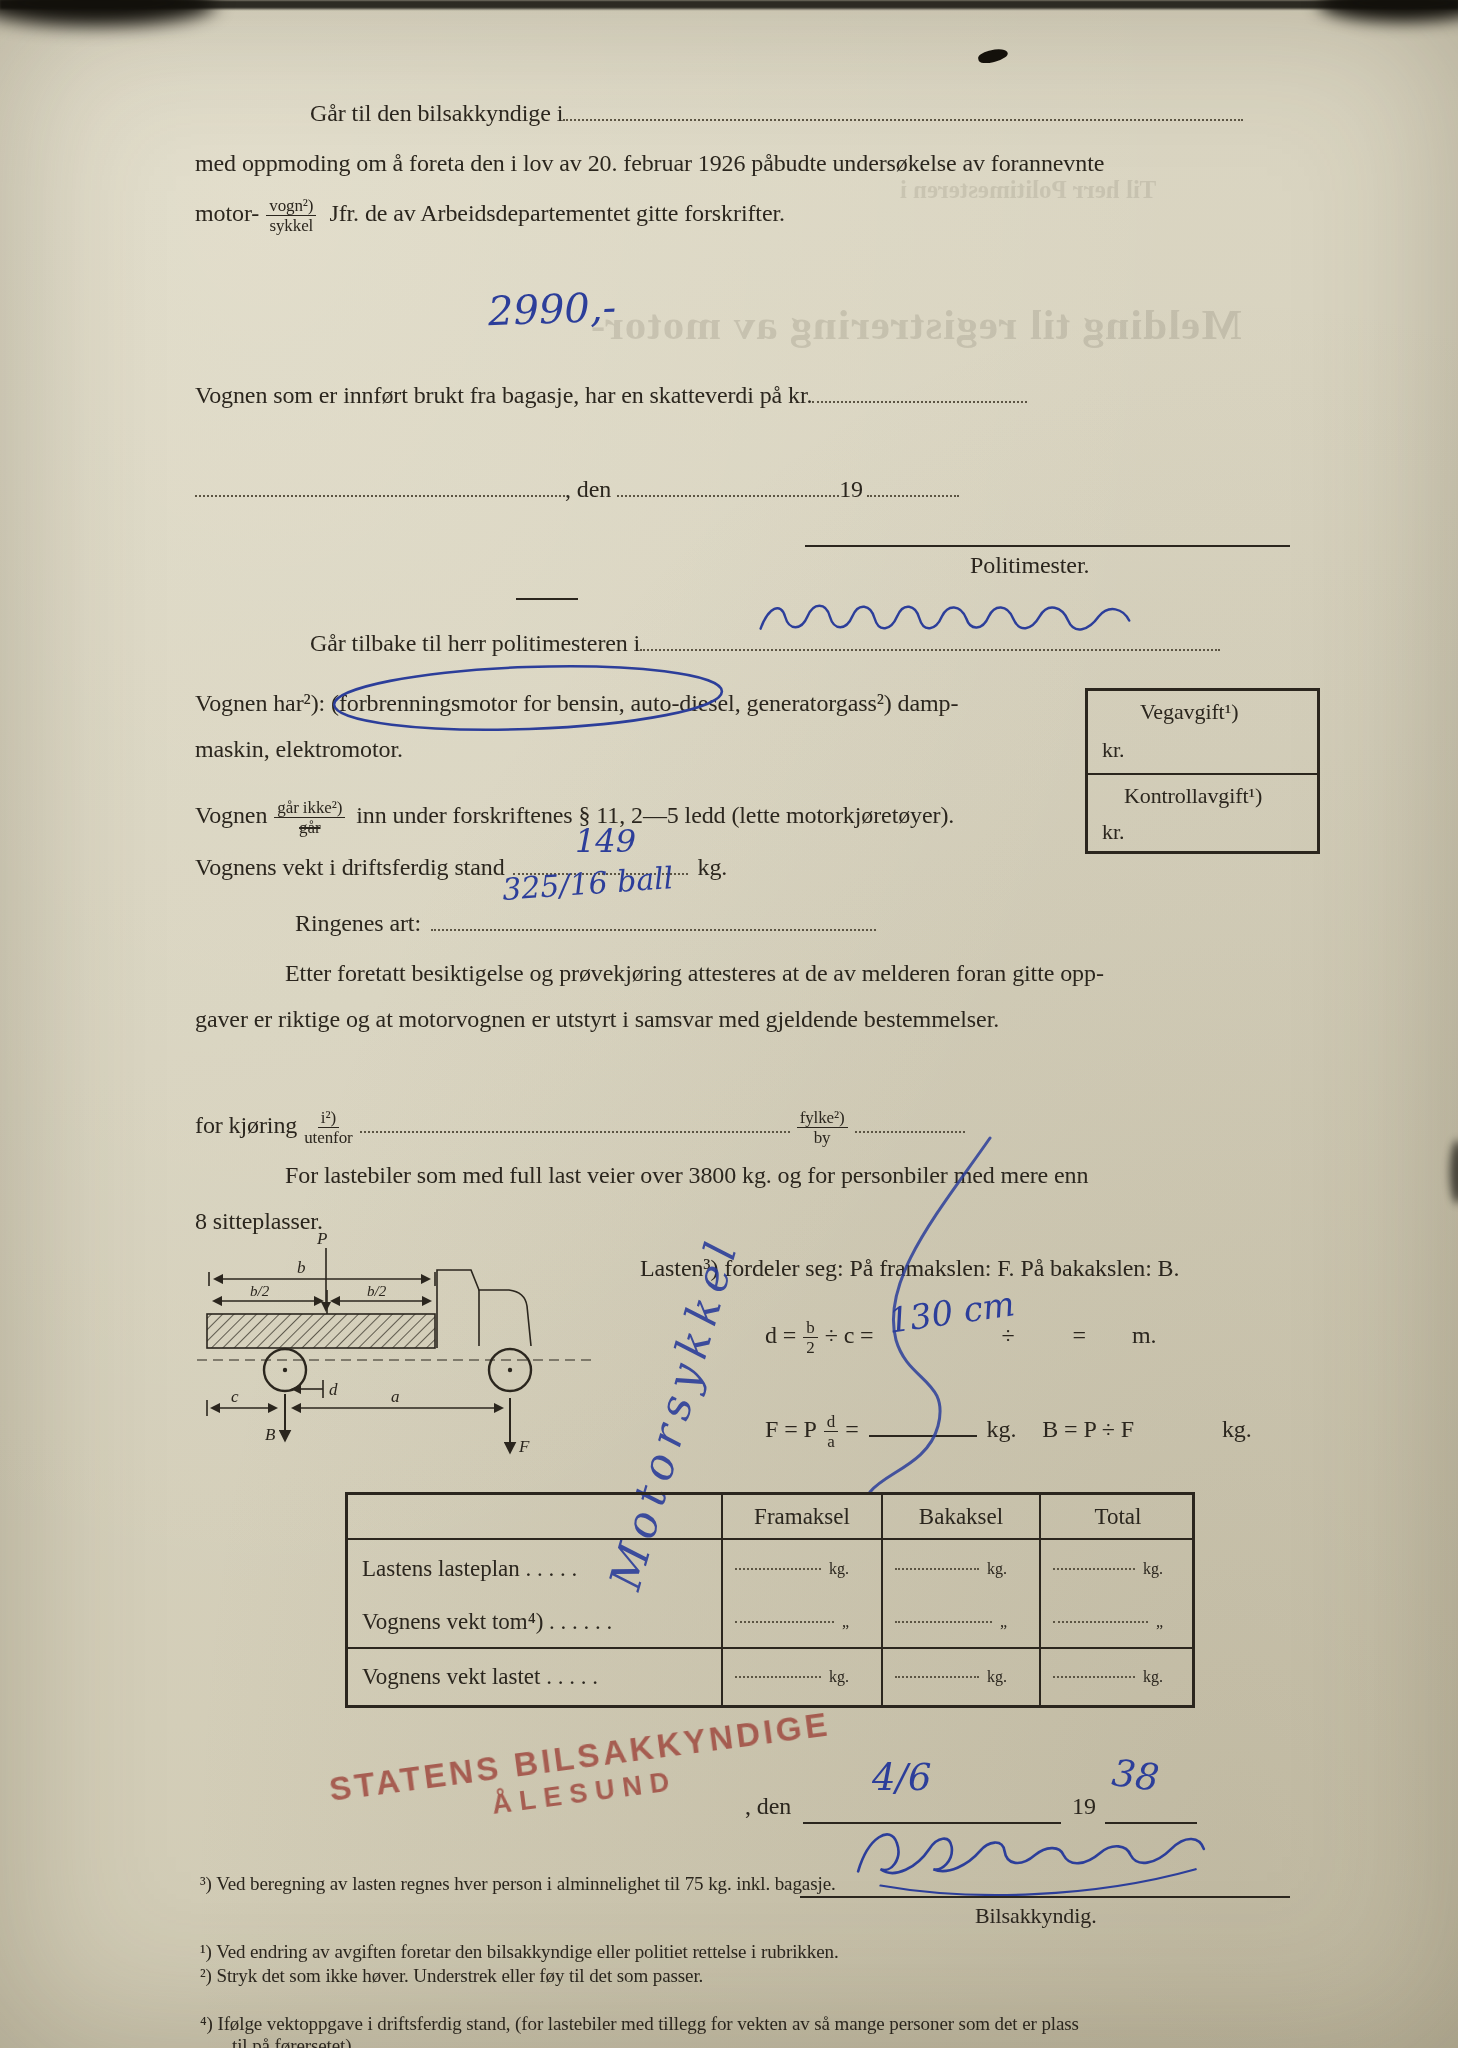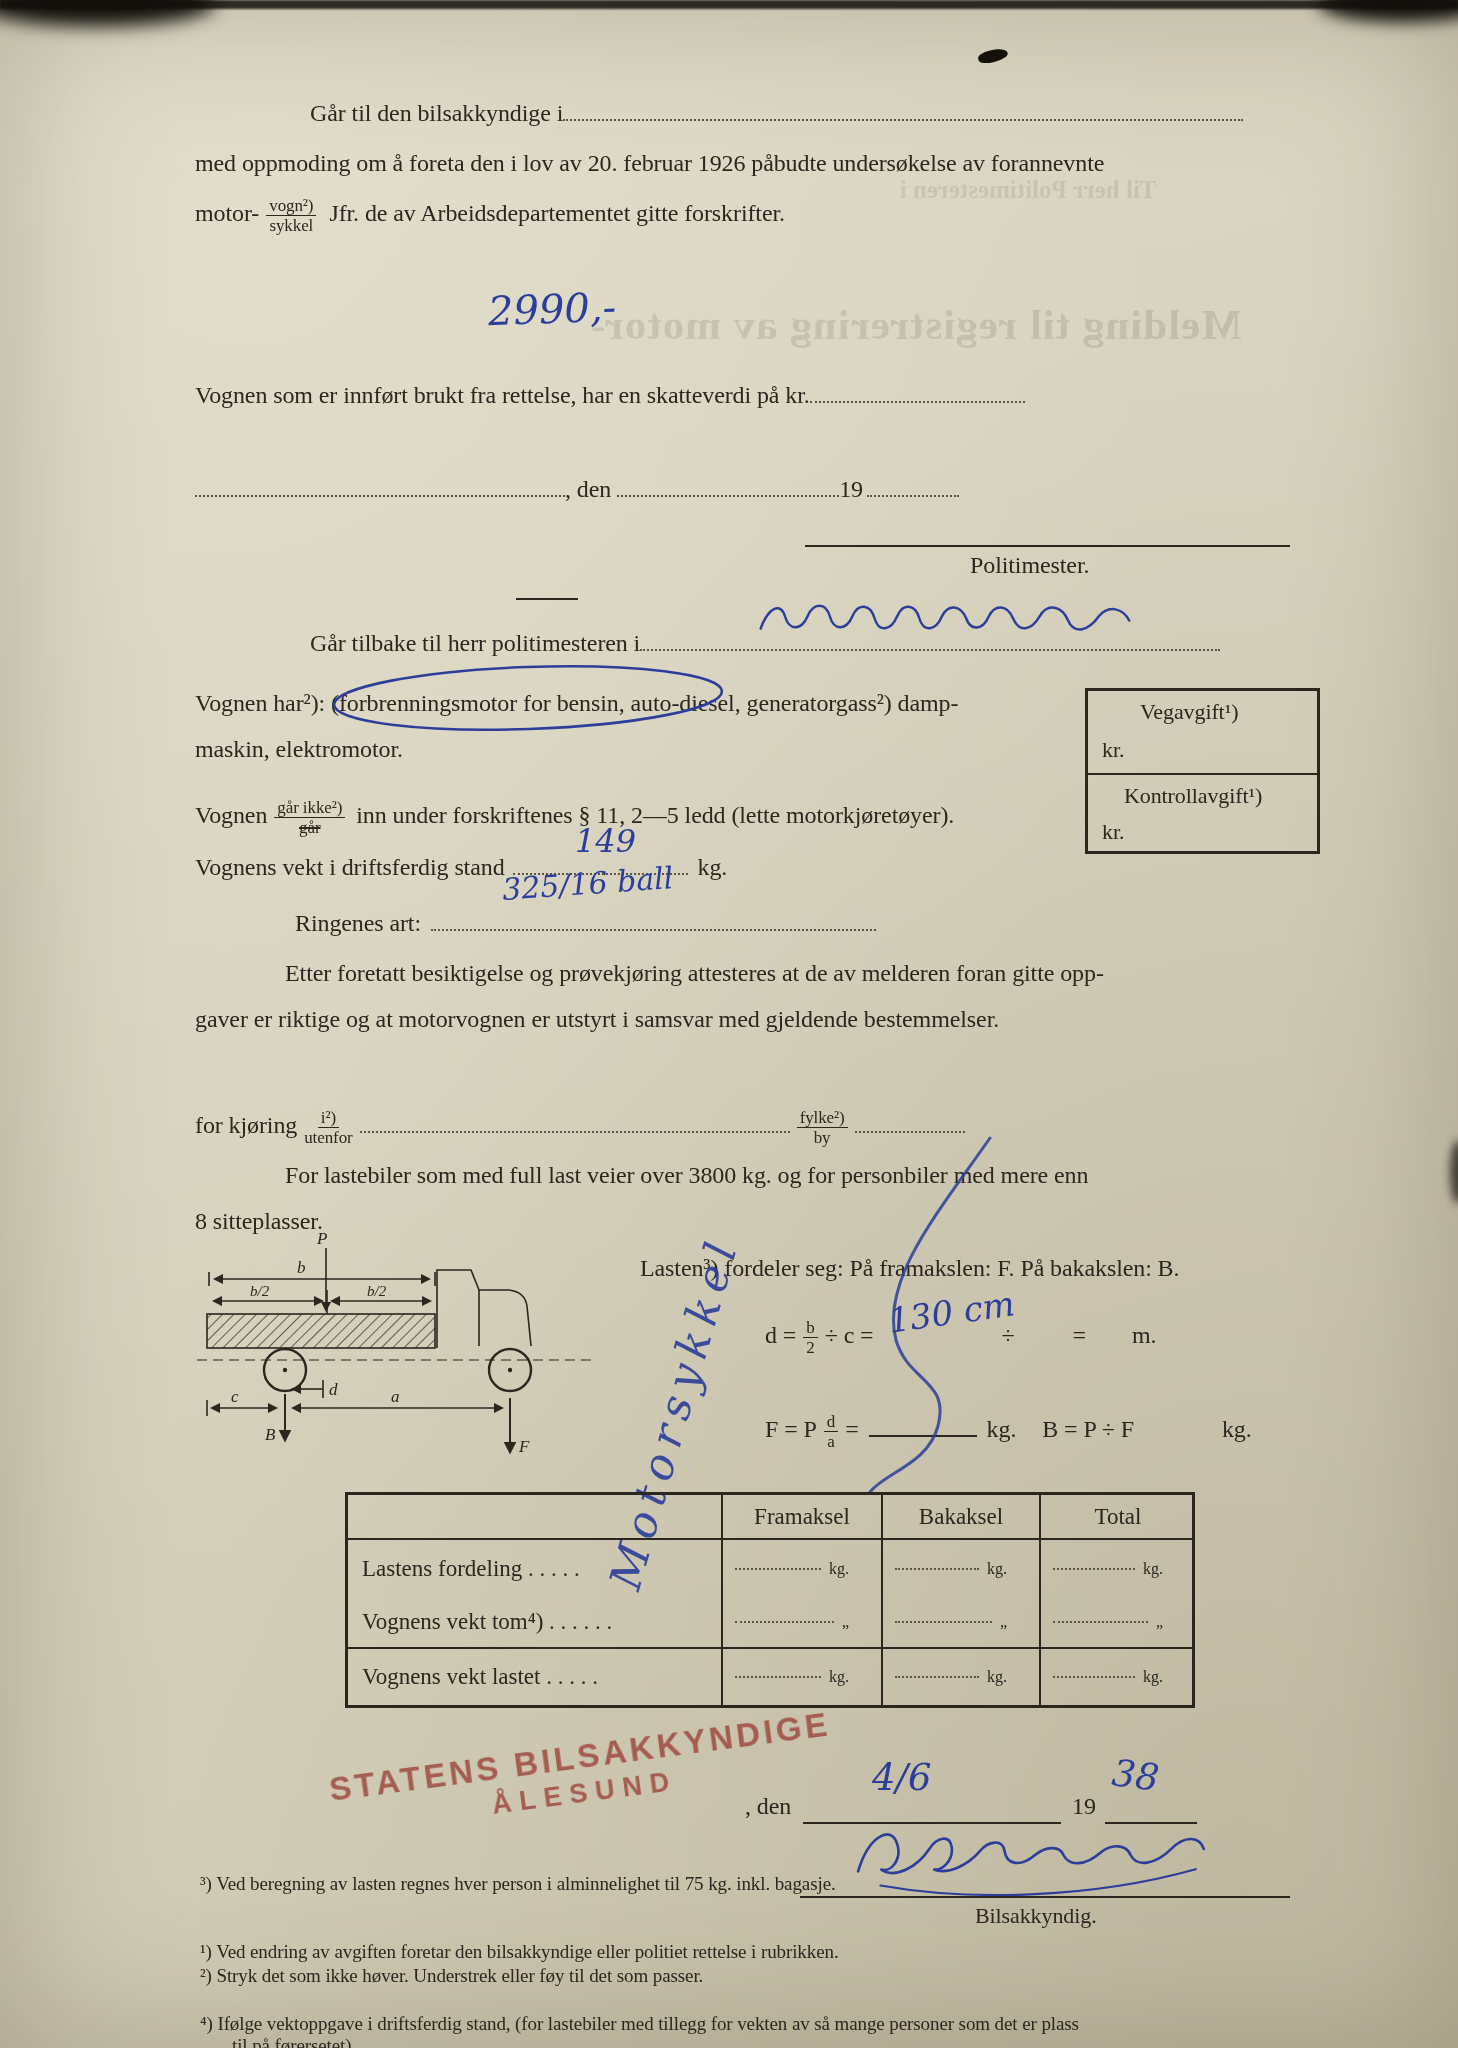--- a/index.html
+++ b/index.html
@@ -56,21 +56,21 @@
     <span>motor-</span><span class="frac">
         <span class="ft">vogn²)</span>
         <span>sykkel</span>
       </span><span style="margin-left:6px">Jfr. de av Arbeidsdepartementet gitte forskrifter.</span>
   </div>
 
 
   <div class="abs hw" style="left:488px;top:286px;font-size:40px;transform:rotate(-2deg)">2990,-</div>
 
   <div class="abs t" style="left:195px;top:382px">
-    <span>Vognen som er innført brukt fra rettelse, har en skatteverdi på kr.</span><span class="dots" style="width:215px"></span>
+    <span>Vognen som er innført brukt fra bagasje, har en skatteverdi på kr.</span><span class="dots" style="width:215px"></span>
   </div>
 
   <div class="abs t" style="left:195px;top:476px">
     <span class="dots" style="width:370px"></span><span>, den</span><span class="dots" style="width:222px;margin-left:6px"></span><span>19</span><span class="dots" style="width:92px;margin-left:4px"></span>
   </div>
 
   <div class="abs rule" style="left:805px;top:545px;width:485px"></div>
   <div class="abs t" style="left:970px;top:552px">Politimester.</div>
   <div class="abs rule" style="left:516px;top:598px;width:62px"></div>
 
@@ -202,21 +202,21 @@
         <path d="M190,8 C140,80 80,150 96,210 C108,252 150,250 138,296 C128,334 86,342 70,362" fill="none" stroke="#2c3e9a" stroke-width="3" stroke-linecap="round" opacity=".85"></path>
       </svg>
   </div>
 
   <div class="abs ftable" style="left:345px;top:1492px;width:850px">
     <div class="fch" style="border-left:none"></div>
     <div class="fch bl">Framaksel</div>
     <div class="fch bl">Bakaksel</div>
     <div class="fch bl">Total</div>
 
-    <div class="fc">Lastens fordeling  .  .  .  .  .</div>
+    <div class="fc">Lastens lasteplan  .  .  .  .  .</div>
     <div class="fcv bl">
         <span class="fill"></span>
         <span>kg.</span>
         <span style="width:12px"></span>
       </div>
     <div class="fcv bl">
         <span class="fill"></span>
         <span>kg.</span>
         <span style="width:12px"></span>
       </div>

